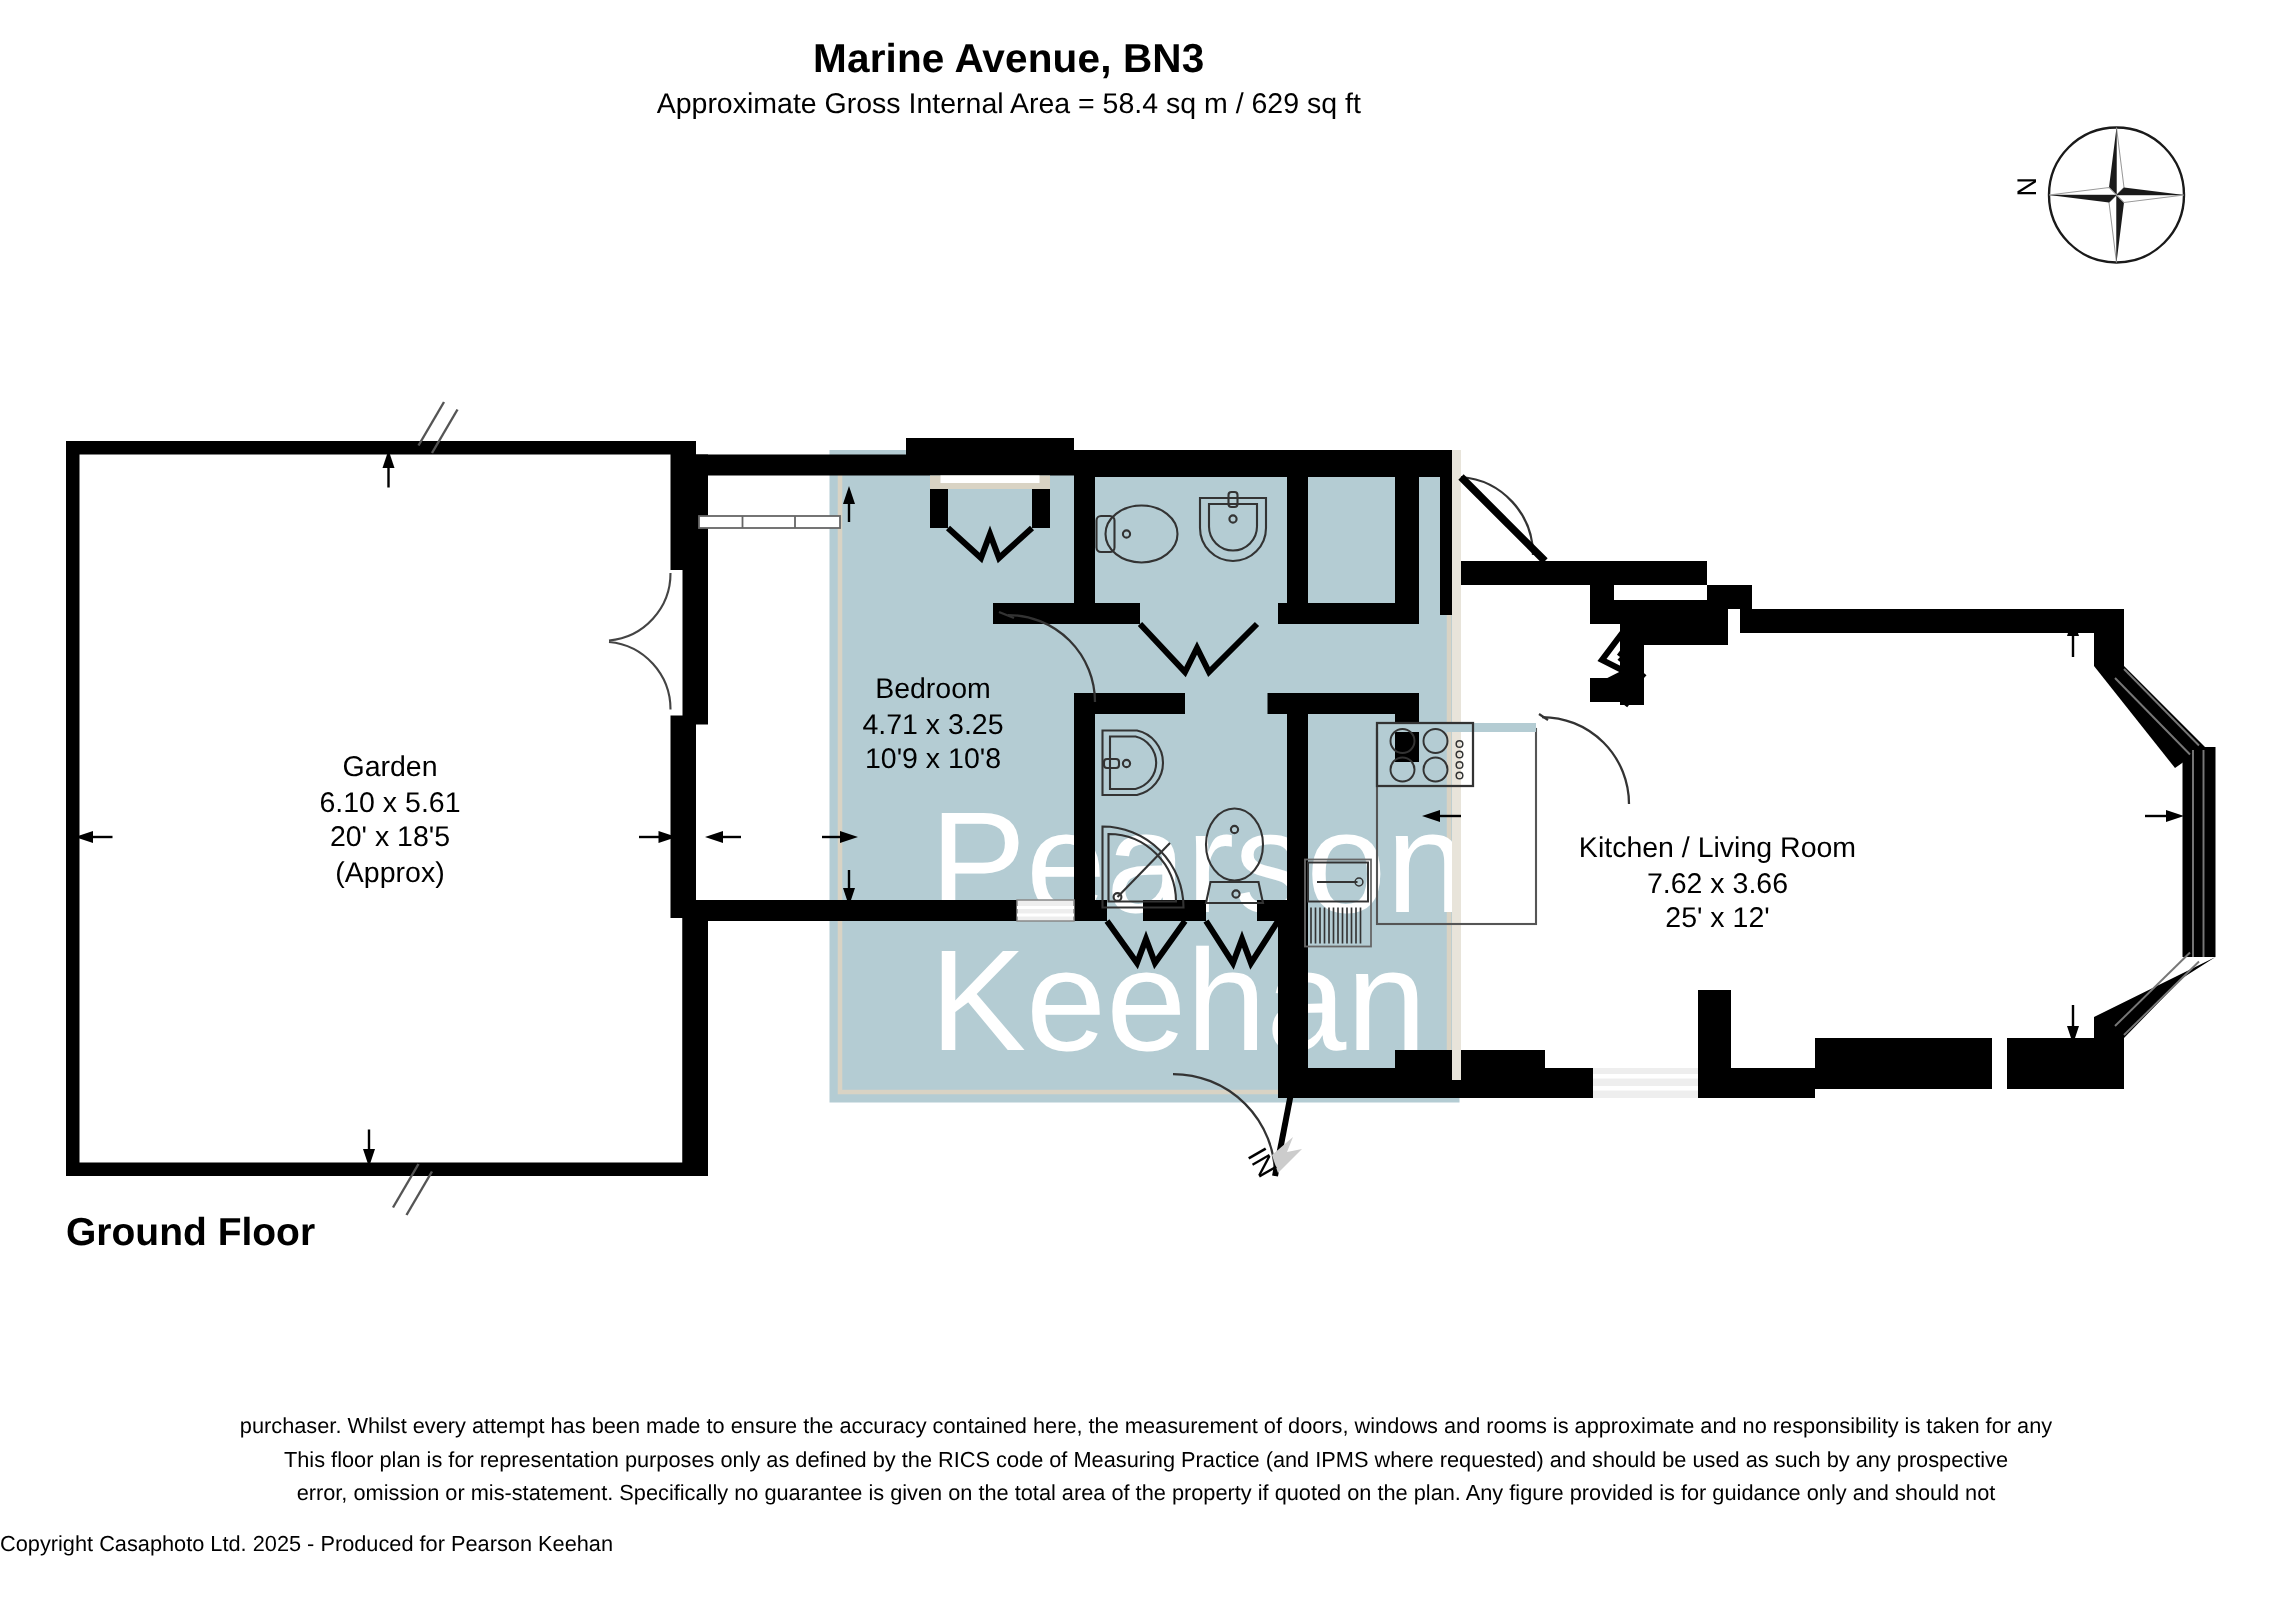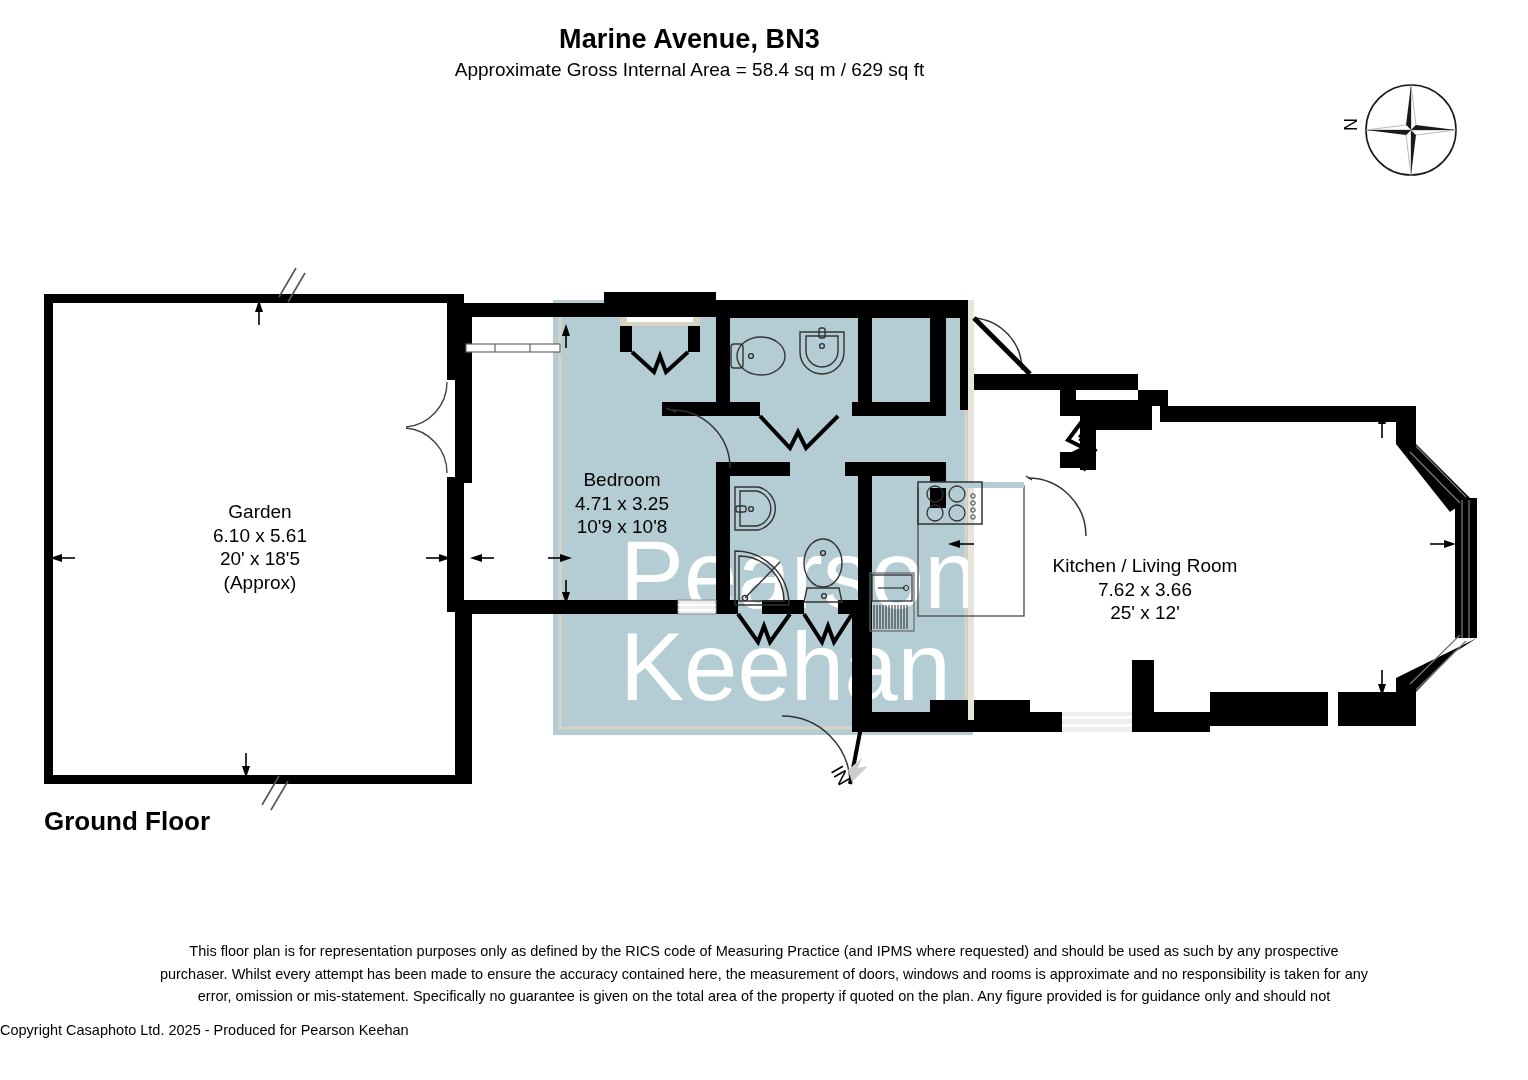--- a/index.html
+++ b/index.html
@@ -16,21 +16,20 @@
     overflow: hidden;
   }
 
   
   #header {
     position: absolute;
     top: 22px;
     left: 0;
     width: 1345px;
     text-align: center;
-    padding-left: 17px;
   }
   #plan-title {
     font-size: 27px;
     font-weight: bold;
     letter-spacing: 0.1px;
     line-height: 34px;
   }
   #plan-subtitle {
     font-size: 19px;
     font-weight: normal;
@@ -70,21 +69,21 @@
     position: absolute;
     text-align: center;
     font-size: 19px;
     line-height: 23.5px;
     white-space: nowrap;
   }
   .room-label .rl-name { display: block; }
   .room-label .rl-dim { display: block; }
 
   #label-garden { left: 160px; top: 500px; width: 200px; text-align: center; }
-  #label-bedroom { left: 512px; top: 468px; width: 220px; text-align: center; }
+  #label-bedroom { left: 512px; top: 448px; width: 220px; text-align: center; }
   #label-kitchen { left: 1000px; top: 554px; width: 290px; }
 
   
   #floor-name {
     position: absolute;
     left: 44px;
     top: 806px;
     font-size: 26px;
     font-weight: bold;
   }
@@ -457,17 +456,17 @@
   <span class="rl-name">Kitchen / Living Room</span>
   <span class="rl-dim">7.62 x 3.66</span>
   <span class="rl-dim">25' x 12'</span>
 </div>
 
 <div id="floor-name">Ground Floor</div>
 
 <div id="in-marker">IN</div>
 
 <div id="disclaimer">
+  <p>purchaser. Whilst every attempt has been made to ensure the accuracy contained here, the measurement of doors, windows and rooms is approximate and no responsibility is taken for any</p>
   <p>This floor plan is for representation purposes only as defined by the RICS code of Measuring Practice (and IPMS where requested) and should be used as such by any prospective</p>
-  <p>purchaser. Whilst every attempt has been made to ensure the accuracy contained here, the measurement of doors, windows and rooms is approximate and no responsibility is taken for any</p>
   <p>error, omission or mis-statement. Specifically no guarantee is given on the total area of the property if quoted on the plan. Any figure provided is for guidance only and should not</p>
 </div>
 <div id="copyright">Copyright Casaphoto Ltd. 2025 - Produced for Pearson Keehan</div>
 
 </body></html>

